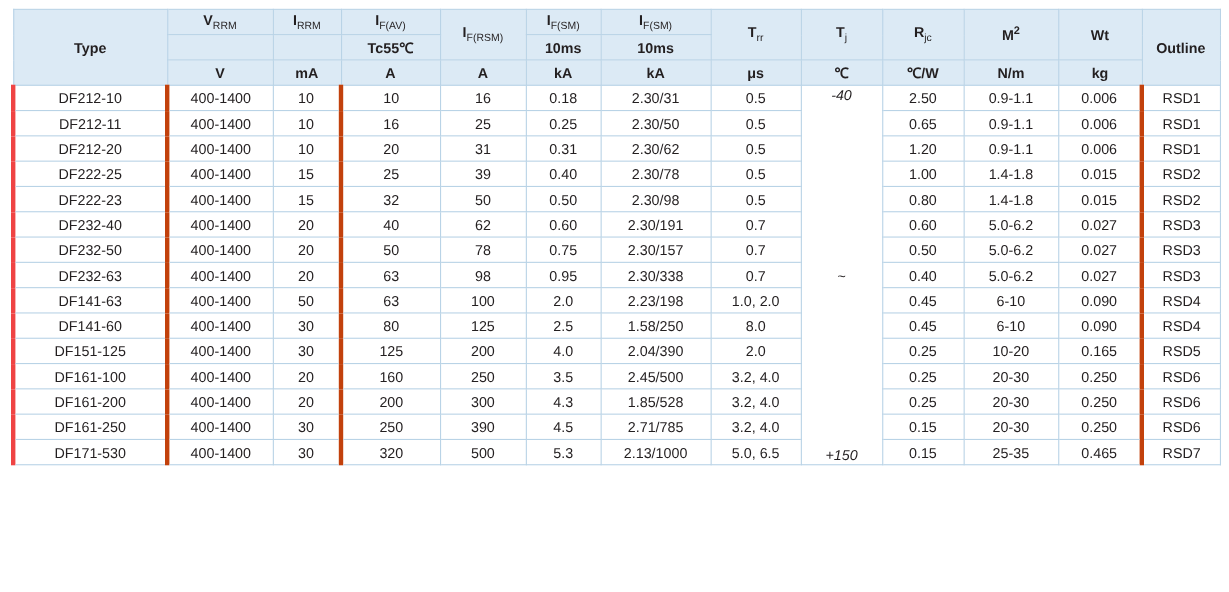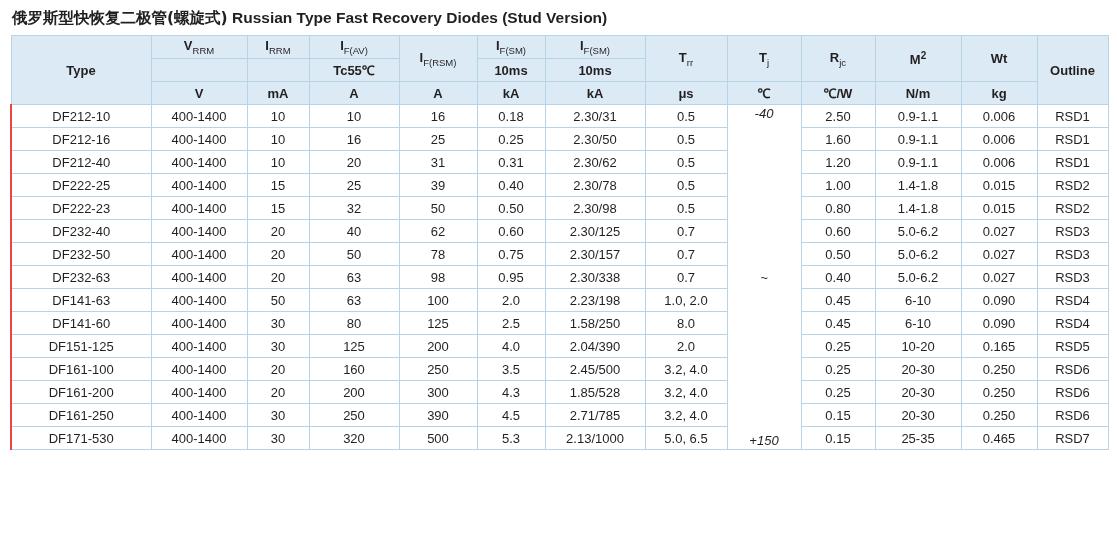--- a/index.html
+++ b/index.html
@@ -82,29 +82,29 @@
   }
   tbody td {
     background: #ffffff;
     border-left: none;
     border-right: none;
     border-top: 1px solid #ffffff;
     border-bottom: 1px solid #ffffff;
     font-size: 13px;
   }
   tbody tr td:first-child {
-    border-left: 2px solid #ef4444;
+    border-left: 4px solid #ef4444;
   }
   tbody tr td:last-child {
     border-right: 1px solid #b9d3e6;
   }
   tbody tr:last-child td {
     border-bottom: 1px solid #b9d3e6;
   }
-  tbody td.sep-left { border-left: 1px solid #c2410c; }
+  tbody td.sep-left { border-left: 4px solid #c2410c; }
   tbody td.tj-cell {
     border-left: 1px solid #b9d3e6;
     border-right: 1px solid #b9d3e6;
     line-height: 17px;
     font-size: 13px;
   }
   .tj-inner {
     display: flex;
     flex-direction: column;
     justify-content: space-between;
@@ -113,24 +113,20 @@
     font-style: italic;
   }
   .tj-inner span { display: block; }
   thead th.head-blank { background: #dceaf5; }
 </style>
 </head>
 <body>
 
 <div class="page">
 
-  <div class="doc-title">
-    <span class="cn">俄罗斯型快恢复二极管(螺旋式)</span>
-    <span>Russian Type Fast Recovery Diodes (Stud Version)</span>
-  </div>
 
   <table class="spec">
     <colgroup>
       <col class="c-type">
         <col class="c-vrrm">
         <col class="c-irrm">
         <col class="c-ifav">
       <col class="c-ifrsm">
         <col class="c-ifsm1">
         <col class="c-ifsm2">
@@ -194,35 +190,35 @@
               <span>~</span>
               <span>+150</span>
             </div>
           </td>
           <td>2.50</td>
           <td>0.9-1.1</td>
           <td>0.006</td>
           <td class="sep-left">RSD1</td>
         </tr>
         <tr>
-          <td>DF212-16</td>
+          <td>DF212-11</td>
           <td class="sep-left">400-1400</td>
           <td>10</td>
           <td class="sep-left">16</td>
           <td>25</td>
           <td>0.25</td>
           <td>2.30/50</td>
           <td>0.5</td>
-          <td>1.60</td>
+          <td>0.65</td>
           <td>0.9-1.1</td>
           <td>0.006</td>
           <td class="sep-left">RSD1</td>
         </tr>
         <tr>
-          <td>DF212-40</td>
+          <td>DF212-20</td>
           <td class="sep-left">400-1400</td>
           <td>10</td>
           <td class="sep-left">20</td>
           <td>31</td>
           <td>0.31</td>
           <td>2.30/62</td>
           <td>0.5</td>
           <td>1.20</td>
           <td>0.9-1.1</td>
           <td>0.006</td>
@@ -256,21 +252,21 @@
           <td>0.015</td>
           <td class="sep-left">RSD2</td>
         </tr>
         <tr>
           <td>DF232-40</td>
           <td class="sep-left">400-1400</td>
           <td>20</td>
           <td class="sep-left">40</td>
           <td>62</td>
           <td>0.60</td>
-          <td>2.30/125</td>
+          <td>2.30/191</td>
           <td>0.7</td>
           <td>0.60</td>
           <td>5.0-6.2</td>
           <td>0.027</td>
           <td class="sep-left">RSD3</td>
         </tr>
         <tr>
           <td>DF232-50</td>
           <td class="sep-left">400-1400</td>
           <td>20</td>

